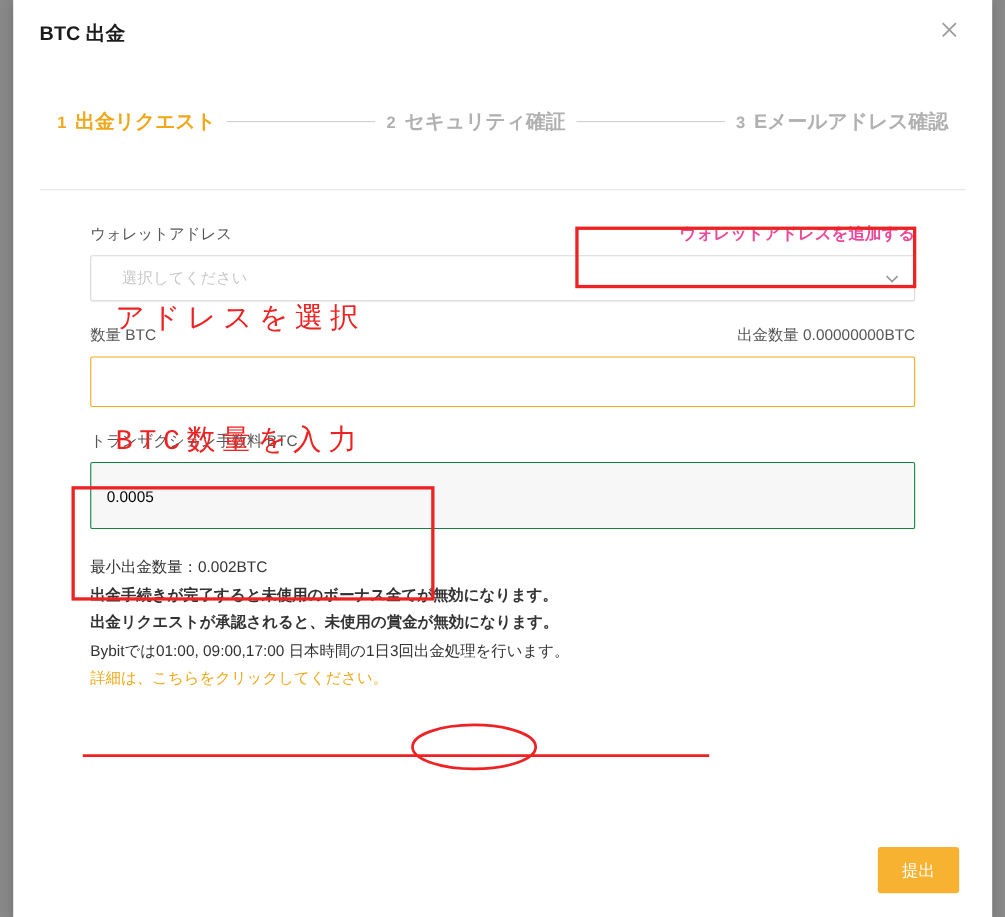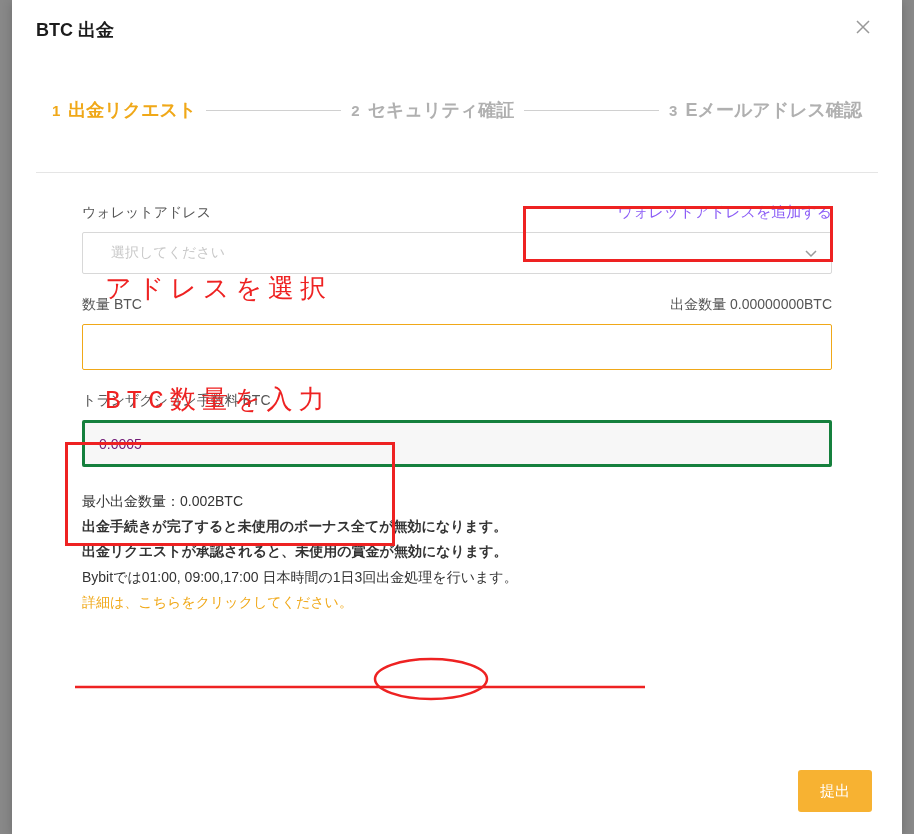--- a/index.html
+++ b/index.html
@@ -92,22 +92,22 @@
       justify-content: space-between;
       align-items: baseline;
       margin-bottom: 10px;
     }
     .field-label {
       font-size: 14px;
       color: #555;
     }
     .add-link {
       font-size: 15px;
-      font-weight: 400;
-      color: #8b5cf6;
+      font-weight: 700;
+      color: #ec4899;
       cursor: pointer;
     }
     .select-box {
       position: relative;
       border: 1px solid #d8d8d8;
       border-radius: 2px;
       height: 42px;
       display: flex;
       align-items: center;
       padding: 0 28px;
@@ -135,28 +135,28 @@
     .input-amount {
       border: 1px solid #f0a818;
       border-radius: 2px;
       height: 46px;
       width: 100%;
       padding: 0 14px;
       font-size: 14px;
       outline: none;
     }
     .fee-input {
-      border: 3px solid #15803d;
+      border: 1px solid #15803d;
       background: #f7f7f7;
       border-radius: 2px;
-      height: 47px;
+      height: 61px;
       width: 100%;
       padding: 0 14px;
       font-size: 14px;
-      color: #701a75;
+      color: #000000;
       display: flex;
       align-items: center;
     }
     .important {
       margin-top: 18px;
       font-size: 14px;
       line-height: 1.8;
       color: #333;
     }
     .important-title {

